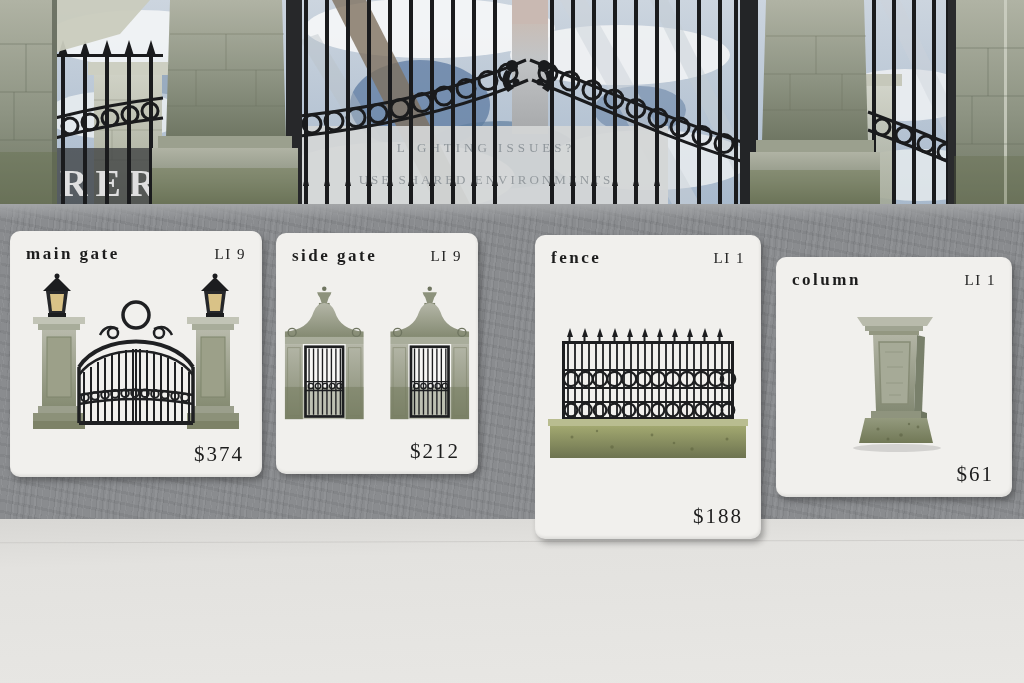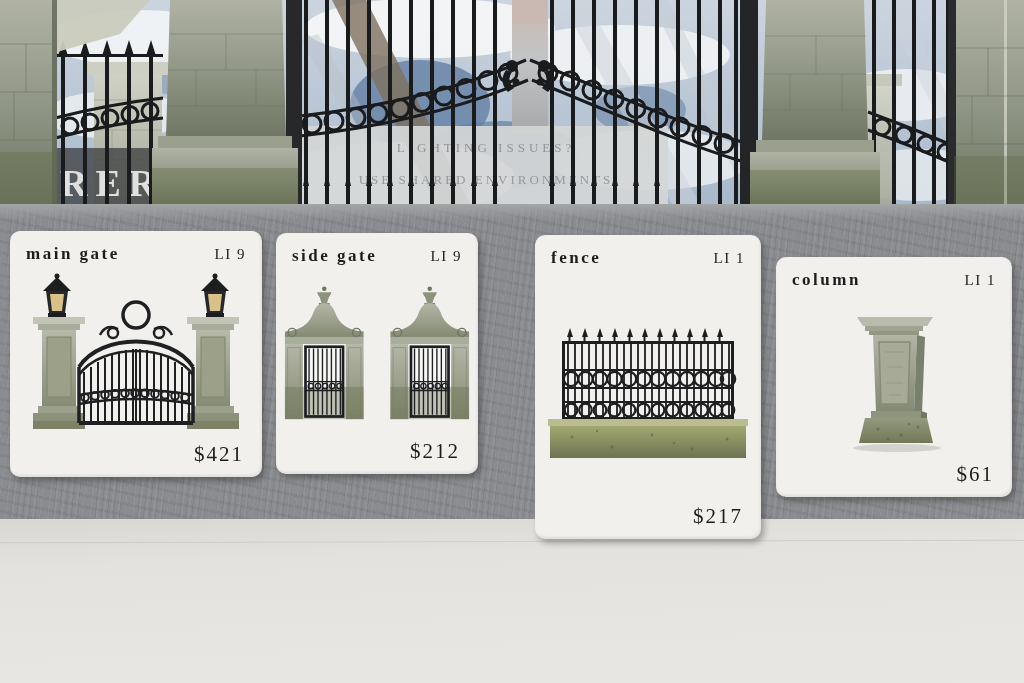--- a/index.html
+++ b/index.html
@@ -251,21 +251,21 @@
               <circle cx="124" cy="122.3" r="3.8"></circle>
               <circle cx="134" cy="122.9" r="3.8"></circle>
               <circle cx="144" cy="123.8" r="3.8"></circle>
               <circle cx="154" cy="125" r="3.8"></circle>
               <circle cx="164" cy="126.5" r="3.8"></circle>
           </g>
         </g>
         <rect x="58" y="150" width="114" height="4" fill="#1f2022"></rect>
       </svg>
     </div>
-    <div class="p-price">$421</div>
+    <div class="p-price">$374</div>
   </div>
 
   <div class="card card2">
     <div class="card-head">
       <span class="p-name">side gate</span>
       <span class="p-li">LI 9</span>
     </div>
     <div class="p-img">
       <svg width="226" height="160" viewBox="0 0 226 160">
         <defs>
@@ -372,21 +372,21 @@
             <circle cx="101.5" cy="103" r="6.3"></circle>
             <circle cx="116" cy="103" r="6.3"></circle>
             <circle cx="130.5" cy="103" r="6.3"></circle>
             <circle cx="145" cy="103" r="6.3"></circle>
             <circle cx="159.5" cy="103" r="6.3"></circle>
             <circle cx="174" cy="103" r="6.3"></circle>
             <circle cx="186" cy="103" r="6.3"></circle>
         </g>
       </svg>
     </div>
-    <div class="p-price">$217</div>
+    <div class="p-price">$188</div>
   </div>
 
   <div class="card card4">
     <div class="card-head">
       <span class="p-name">column</span>
       <span class="p-li">LI 1</span>
     </div>
     <div class="p-img">
       <svg width="222" height="158" viewBox="0 0 222 158">
         <defs>

